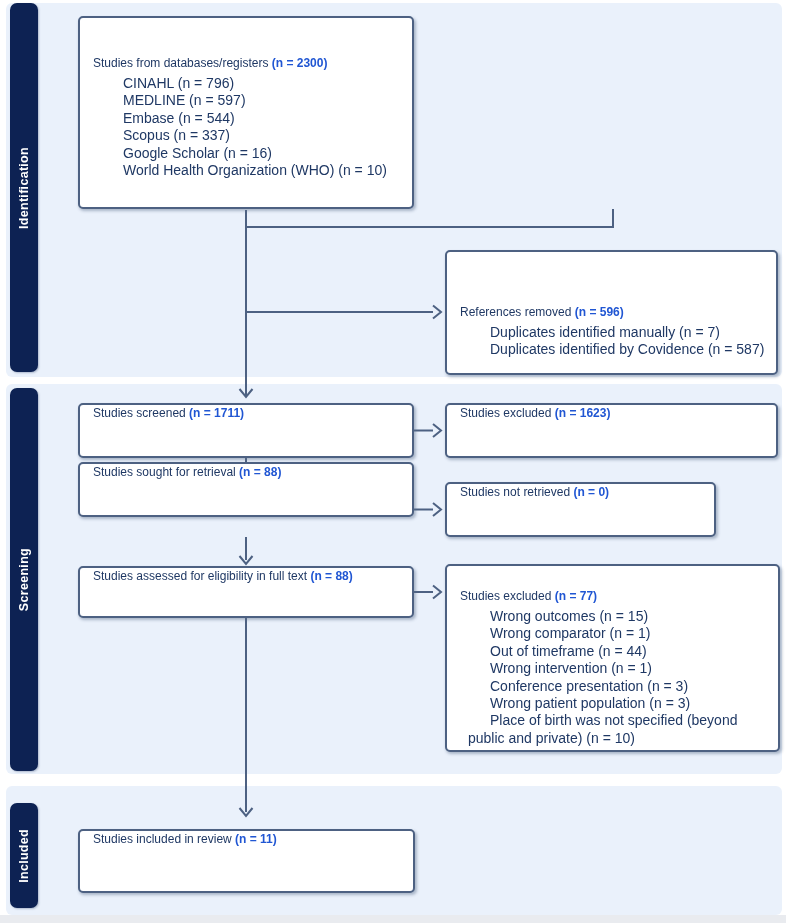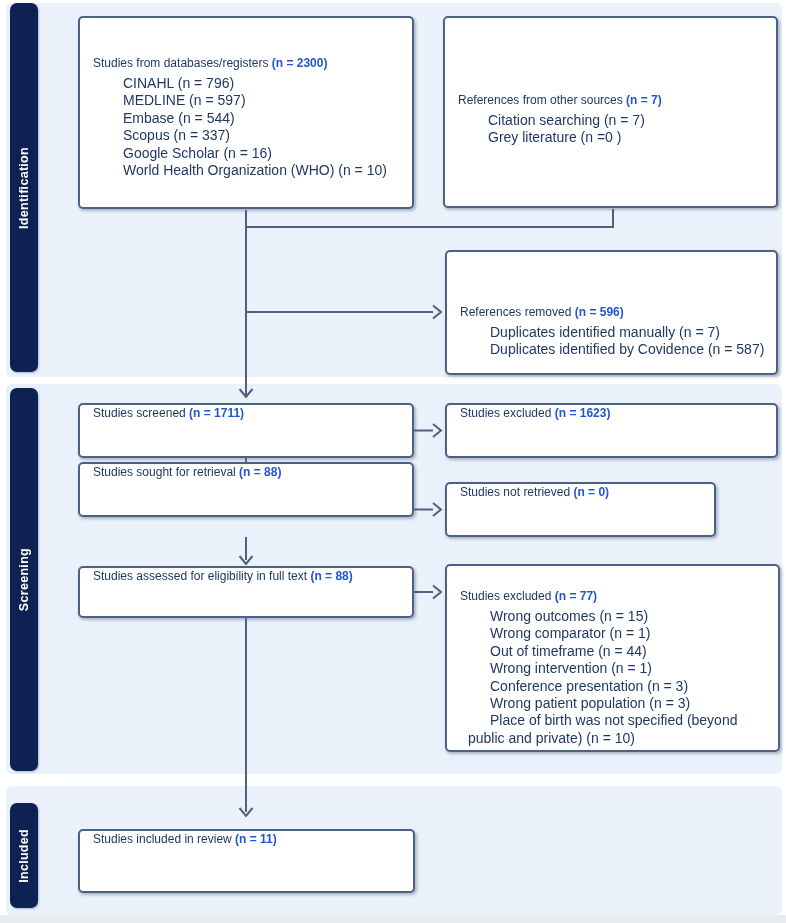--- a/index.html
+++ b/index.html
@@ -80,27 +80,20 @@
     <ul class="items">
         <li>CINAHL (n = 796)</li>
         <li>MEDLINE (n = 597)</li>
         <li>Embase (n = 544)</li>
         <li>Scopus (n = 337)</li>
         <li>Google Scholar (n = 16)</li>
         <li>World Health Organization (WHO) (n = 10)</li>
       </ul>
   </div>
 
-  <div class="box" style="left:443px;top:16px;width:335px;height:192px;padding-top:74px;">
-    <p class="title"><span>References from other sources </span><span class="n">(n = 7)</span></p>
-    <ul class="items">
-        <li>Citation searching (n = 7)</li>
-        <li>Grey literature (n =0 )</li>
-      </ul>
-  </div>
 
   <div class="box" style="left:445px;top:250px;width:333px;height:125px;padding-top:52px;">
     <p class="title"><span>References removed </span><span class="n">(n = 596)</span></p>
     <ul class="items">
         <li>Duplicates identified manually (n = 7)</li>
         <li>Duplicates identified by Covidence (n = 587)</li>
       </ul>
   </div>
 
   <div class="box center" style="left:78px;top:403px;width:336px;height:55px;">

